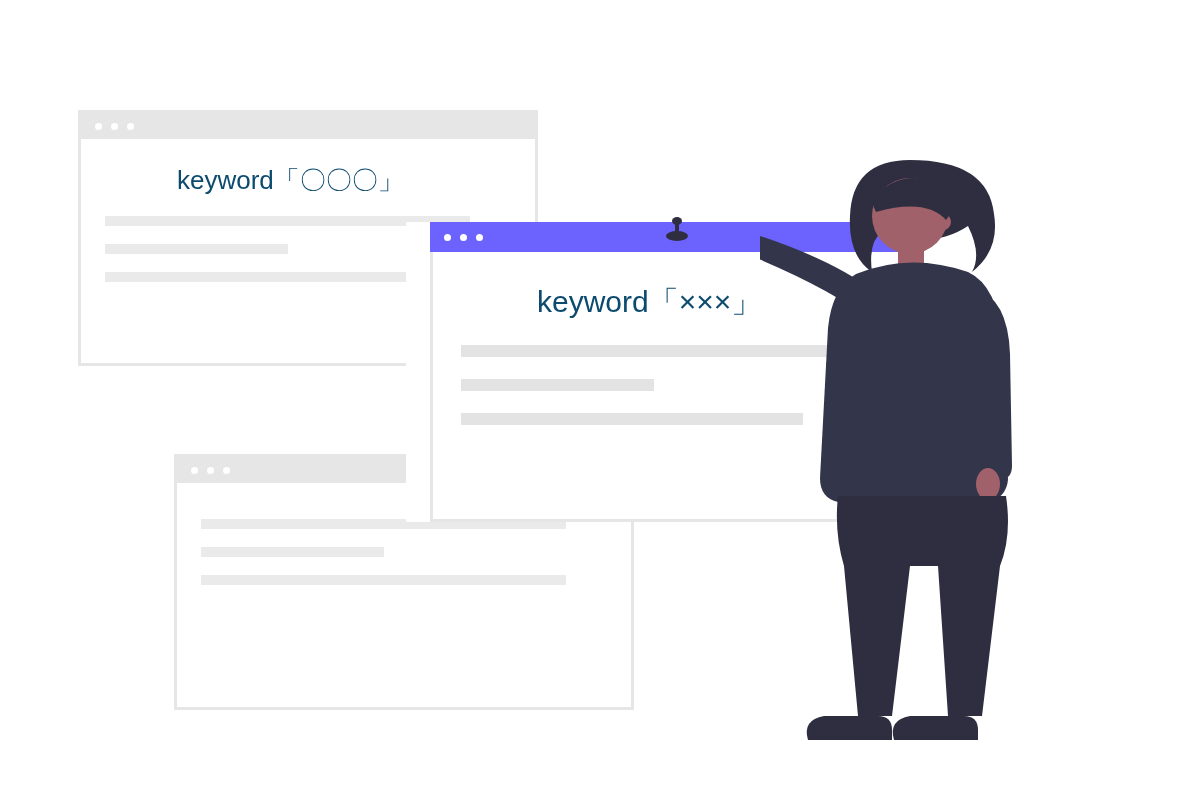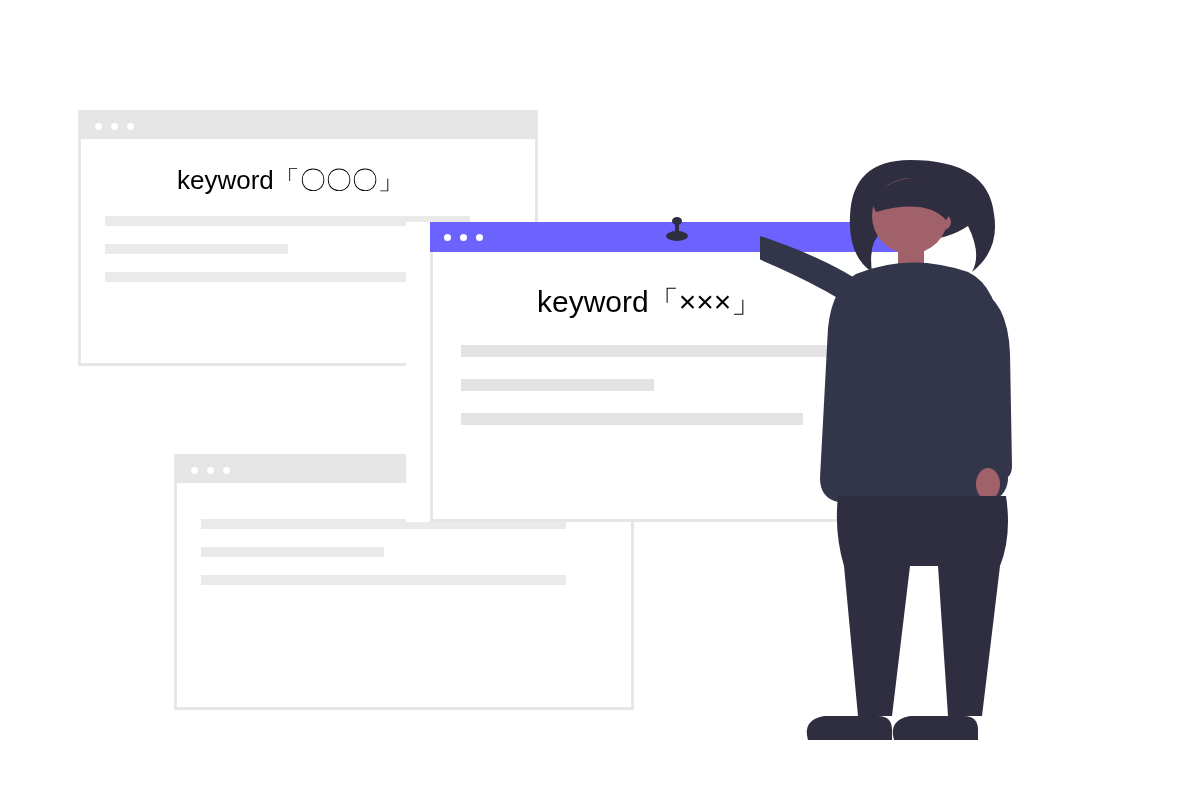--- a/index.html
+++ b/index.html
@@ -9,21 +9,21 @@
   .win{position:absolute;background:#fff;}
   .win.gray{border:3px solid #e6e6e6;}
   .win.focus{border:none;}
   .win .bar{height:26px;display:flex;align-items:center;padding-left:14px;gap:9px;}
   .win.gray .bar{background:#e6e6e6;}
   .win.focus .bar{background:#6c63ff;height:30px;}
   .dot{width:7px;height:7px;border-radius:50%;}
   .win.gray .dot{background:#fff;}
   .win.focus .dot{background:#fff;}
   .win .body{padding:18px 24px 24px 24px;}
-  .kw{font-size:26px;color:#000000;margin:6px 0 4px 72px;white-space:nowrap;}
+  .kw{font-size:26px;color:#0c4a6e;margin:6px 0 4px 72px;white-space:nowrap;}
   .win.focus .kw{font-size:30px;margin-left:76px;margin-top:22px;margin-bottom:2px;}
   .line{height:10px;background:#eaeaea;margin-top:18px;}
   .win.focus .line{height:12px;background:#e3e3e3;margin-top:22px;}
   .l-long{width:90%;}
   .l-med{width:45%;}
   .l-wide{width:80%;}
 
   
   #w1{left:78px;top:110px;width:454px;height:250px;}
   #w3{left:174px;top:454px;width:454px;height:250px;}

